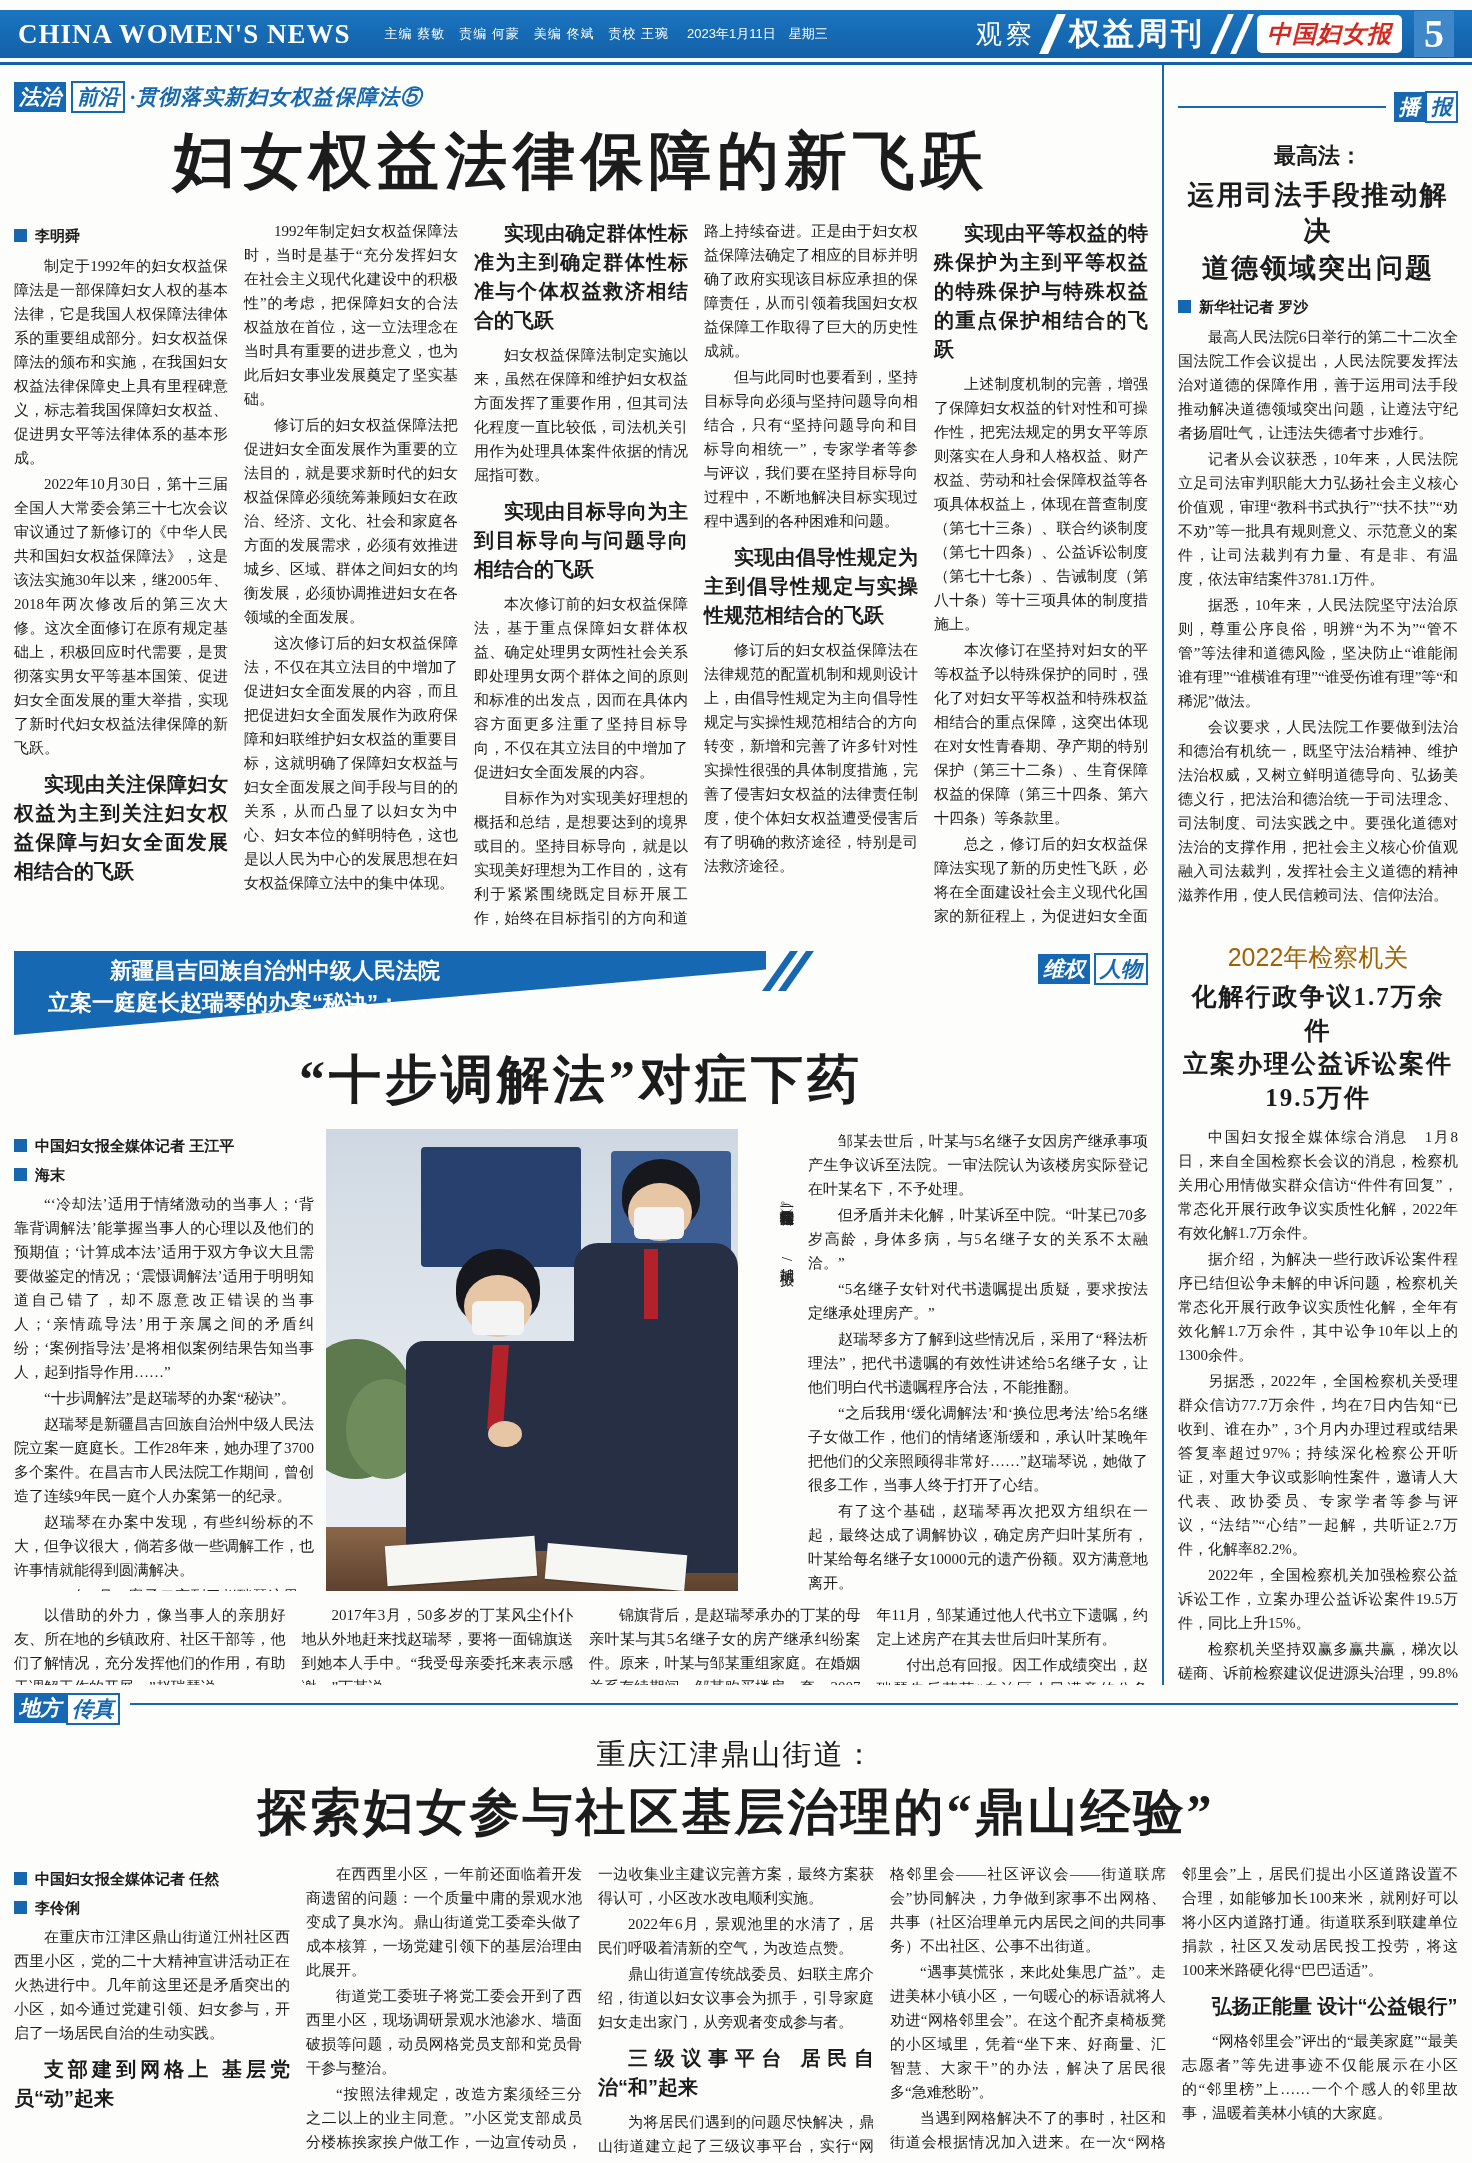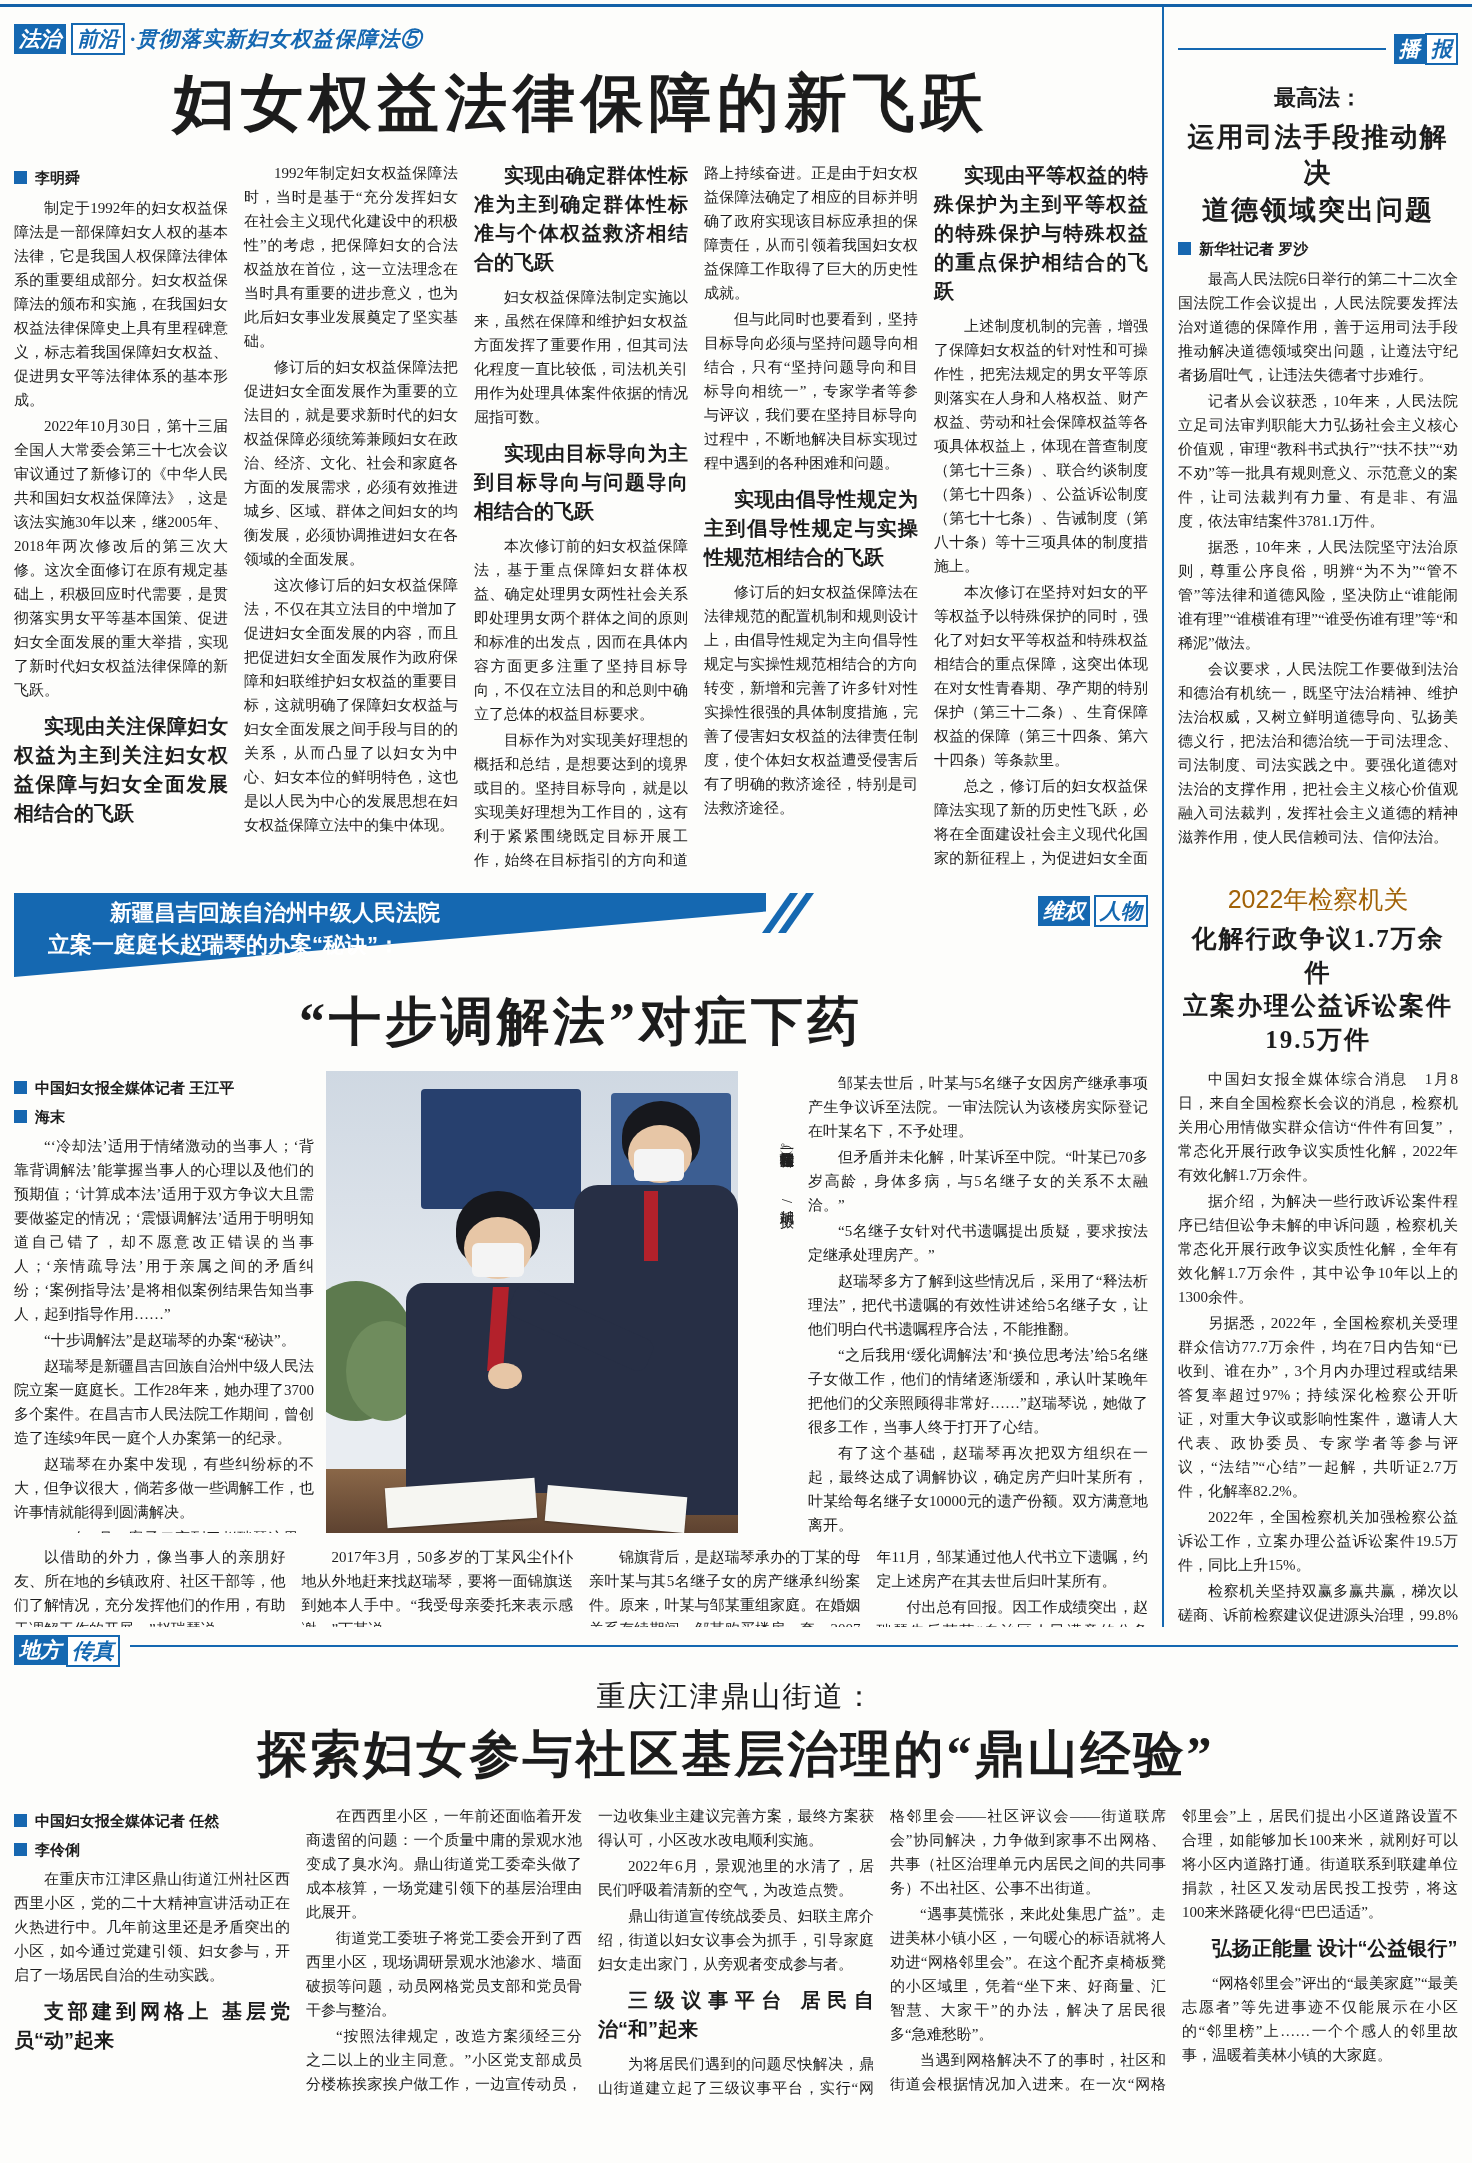--- a/index.html
+++ b/index.html
@@ -87,20 +87,34 @@
   .local-line{flex:1;height:2px;background:#1568b1;margin-top:10px;margin-left:10px;}
   .local-kicker{text-align:center;font-size:29px;margin:10px 0 4px 0;letter-spacing:2px;}
   .local-headline{text-align:center;font-size:50px;font-weight:bold;letter-spacing:3px;margin:4px 0 16px 0;}
   .local-cols{columns:5;column-gap:16px;height:300px;column-fill:auto;overflow:hidden;}
 </style>
 </head>
 <body>
 
 <div class="page">
 
+  <div class="masthead">
+    <span class="mh-name">CHINA WOMEN'S NEWS</span>
+    <span class="mh-editors">主编 蔡敏　责编 何蒙　美编 佟斌　责校 王琬</span>
+    <span class="mh-date">2023年1月11日　星期三</span>
+    <span class="mh-right">
+      <span class="mh-observe">观察</span>
+      <span class="mh-slash"></span>
+      <span class="mh-weekly">权益周刊</span>
+      <span class="mh-slash2"></span>
+      <span class="mh-slash2"></span>
+      <span class="mh-logo">中国妇女报</span>
+      <span class="mh-pageno">5</span>
+    </span>
+  </div>
   <div class="mh-rule"></div>
 
   <div class="bodywrap">
     <div class="main-left">
 
       <div class="kicker">
         <span class="tag-solid">法治</span>
         <span class="tag-outline">前沿</span>
         <span class="kicker-rest">·贯彻落实新妇女权益保障法⑤</span>
       </div>
@@ -109,21 +123,21 @@
           <div class="byline">李明舜</div>
           <div class="para">制定于1992年的妇女权益保障法是一部保障妇女人权的基本法律，它是我国人权保障法律体系的重要组成部分。妇女权益保障法的颁布和实施，在我国妇女权益法律保障史上具有里程碑意义，标志着我国保障妇女权益、促进男女平等法律体系的基本形成。</div>
           <div class="para">2022年10月30日，第十三届全国人大常委会第三十七次会议审议通过了新修订的《中华人民共和国妇女权益保障法》，这是该法实施30年以来，继2005年、2018年两次修改后的第三次大修。这次全面修订在原有规定基础上，积极回应时代需要，是贯彻落实男女平等基本国策、促进妇女全面发展的重大举措，实现了新时代妇女权益法律保障的新飞跃。</div>
           <div class="colhead">实现由关注保障妇女权益为主到关注妇女权益保障与妇女全面发展相结合的飞跃</div>
           <div class="para">1992年制定妇女权益保障法时，当时是基于“充分发挥妇女在社会主义现代化建设中的积极性”的考虑，把保障妇女的合法权益放在首位，这一立法理念在当时具有重要的进步意义，也为此后妇女事业发展奠定了坚实基础。</div>
           <div class="para">修订后的妇女权益保障法把促进妇女全面发展作为重要的立法目的，就是要求新时代的妇女权益保障必须统筹兼顾妇女在政治、经济、文化、社会和家庭各方面的发展需求，必须有效推进城乡、区域、群体之间妇女的均衡发展，必须协调推进妇女在各领域的全面发展。</div>
           <div class="para">这次修订后的妇女权益保障法，不仅在其立法目的中增加了促进妇女全面发展的内容，而且把促进妇女全面发展作为政府保障和妇联维护妇女权益的重要目标，这就明确了保障妇女权益与妇女全面发展之间手段与目的的关系，从而凸显了以妇女为中心、妇女本位的鲜明特色，这也是以人民为中心的发展思想在妇女权益保障立法中的集中体现。</div>
           <div class="colhead">实现由确定群体性标准为主到确定群体性标准与个体权益救济相结合的飞跃</div>
           <div class="para">妇女权益保障法制定实施以来，虽然在保障和维护妇女权益方面发挥了重要作用，但其司法化程度一直比较低，司法机关引用作为处理具体案件依据的情况屈指可数。</div>
           <div class="colhead">实现由目标导向为主到目标导向与问题导向相结合的飞跃</div>
-          <div class="para">本次修订前的妇女权益保障法，基于重点保障妇女群体权益、确定处理男女两性社会关系即处理男女两个群体之间的原则和标准的出发点，因而在具体内容方面更多注重了坚持目标导向，不仅在立法目的和总则中确立了总体的权益目标要求。</div>
+          <div class="para">本次修订前的妇女权益保障法，基于重点保障妇女群体权益、确定处理男女两性社会关系即处理男女两个群体之间的原则和标准的出发点，因而在具体内容方面更多注重了坚持目标导向，不仅在其立法目的中增加了促进妇女全面发展的内容。</div>
           <div class="para">目标作为对实现美好理想的概括和总结，是想要达到的境界或目的。坚持目标导向，就是以实现美好理想为工作目的，这有利于紧紧围绕既定目标开展工作，始终在目标指引的方向和道路上持续奋进。正是由于妇女权益保障法确定了相应的目标并明确了政府实现该目标应承担的保障责任，从而引领着我国妇女权益保障工作取得了巨大的历史性成就。</div>
           <div class="para">但与此同时也要看到，坚持目标导向必须与坚持问题导向相结合，只有“坚持问题导向和目标导向相统一”，专家学者等参与评议，我们要在坚持目标导向过程中，不断地解决目标实现过程中遇到的各种困难和问题。</div>
           <div class="colhead">实现由倡导性规定为主到倡导性规定与实操性规范相结合的飞跃</div>
           <div class="para">修订后的妇女权益保障法在法律规范的配置机制和规则设计上，由倡导性规定为主向倡导性规定与实操性规范相结合的方向转变，新增和完善了许多针对性实操性很强的具体制度措施，完善了侵害妇女权益的法律责任制度，使个体妇女权益遭受侵害后有了明确的救济途径，特别是司法救济途径。</div>
           <div class="colhead">实现由平等权益的特殊保护为主到平等权益的特殊保护与特殊权益的重点保护相结合的飞跃</div>
           <div class="para">上述制度机制的完善，增强了保障妇女权益的针对性和可操作性，把宪法规定的男女平等原则落实在人身和人格权益、财产权益、劳动和社会保障权益等各项具体权益上，体现在普查制度（第七十三条）、联合约谈制度（第七十四条）、公益诉讼制度（第七十七条）、告诫制度（第八十条）等十三项具体的制度措施上。</div>
           <div class="para">本次修订在坚持对妇女的平等权益予以特殊保护的同时，强化了对妇女平等权益和特殊权益相结合的重点保障，这突出体现在对女性青春期、孕产期的特别保护（第三十二条）、生育保障权益的保障（第三十四条、第六十四条）等条款里。</div>
           <div class="para">总之，修订后的妇女权益保障法实现了新的历史性飞跃，必将在全面建设社会主义现代化国家的新征程上，为促进妇女全面发展、推进男女平等提供更加坚实有力的法治保障。</div>
         </div>
 

